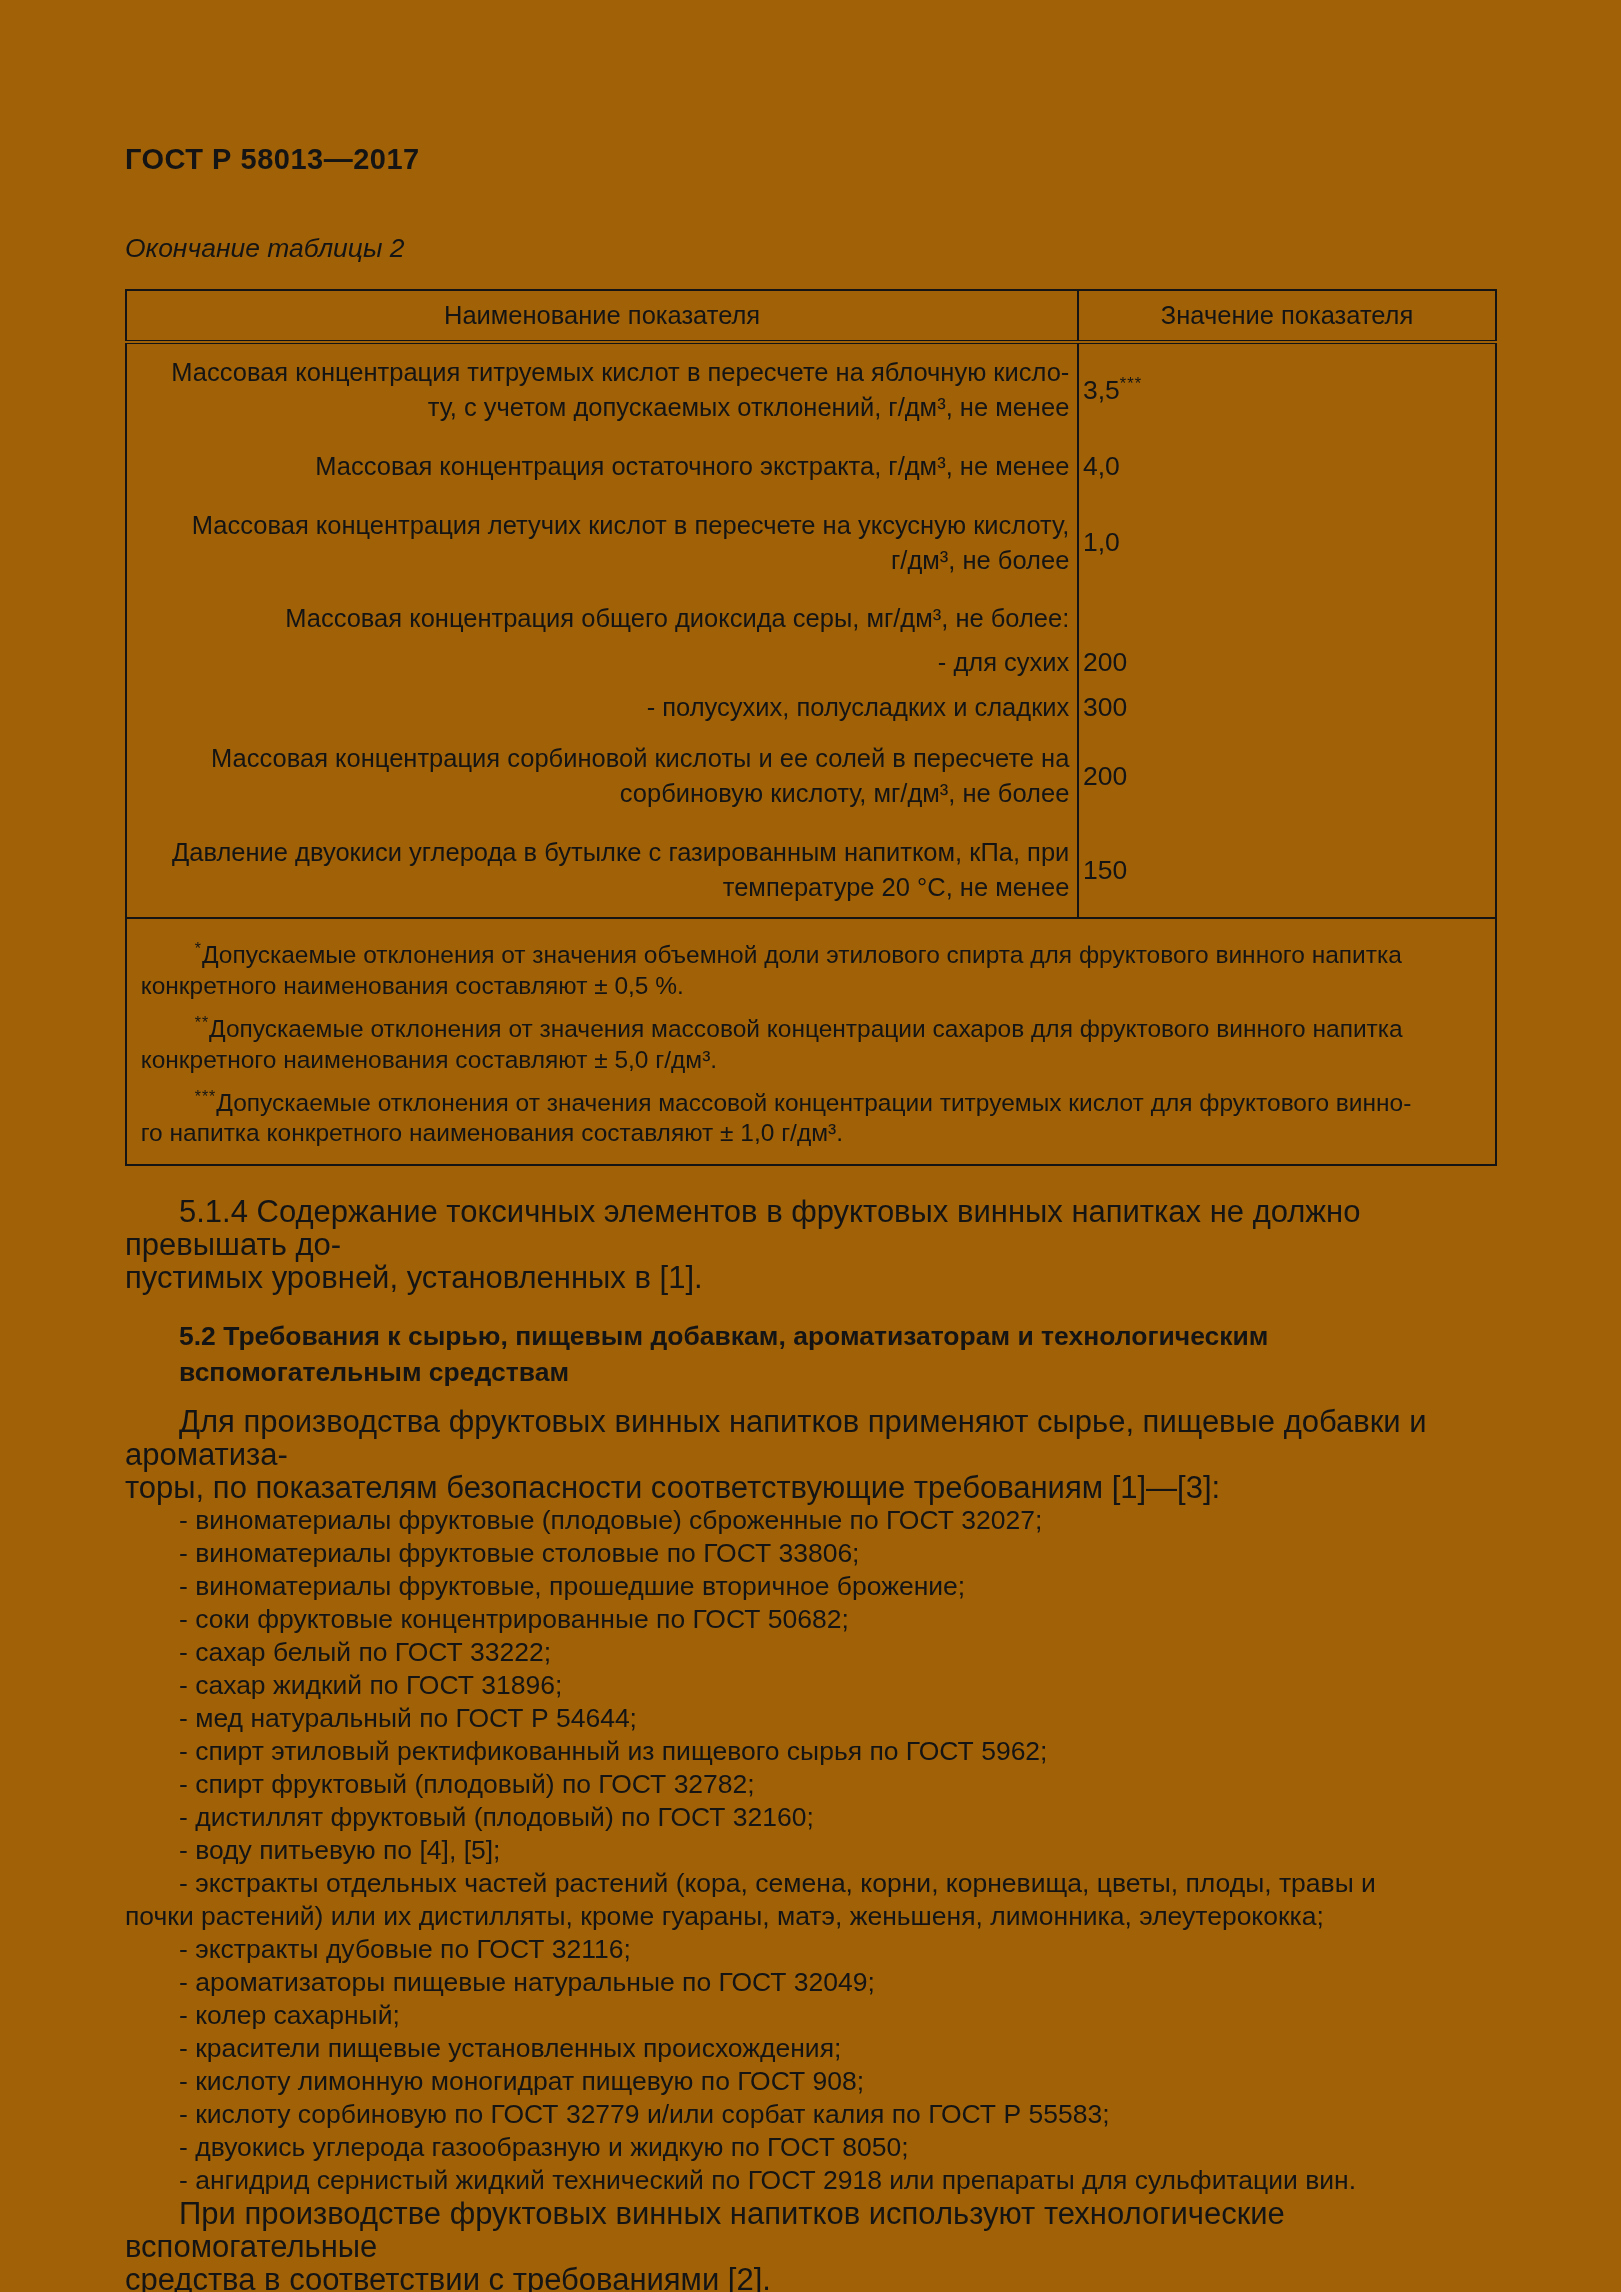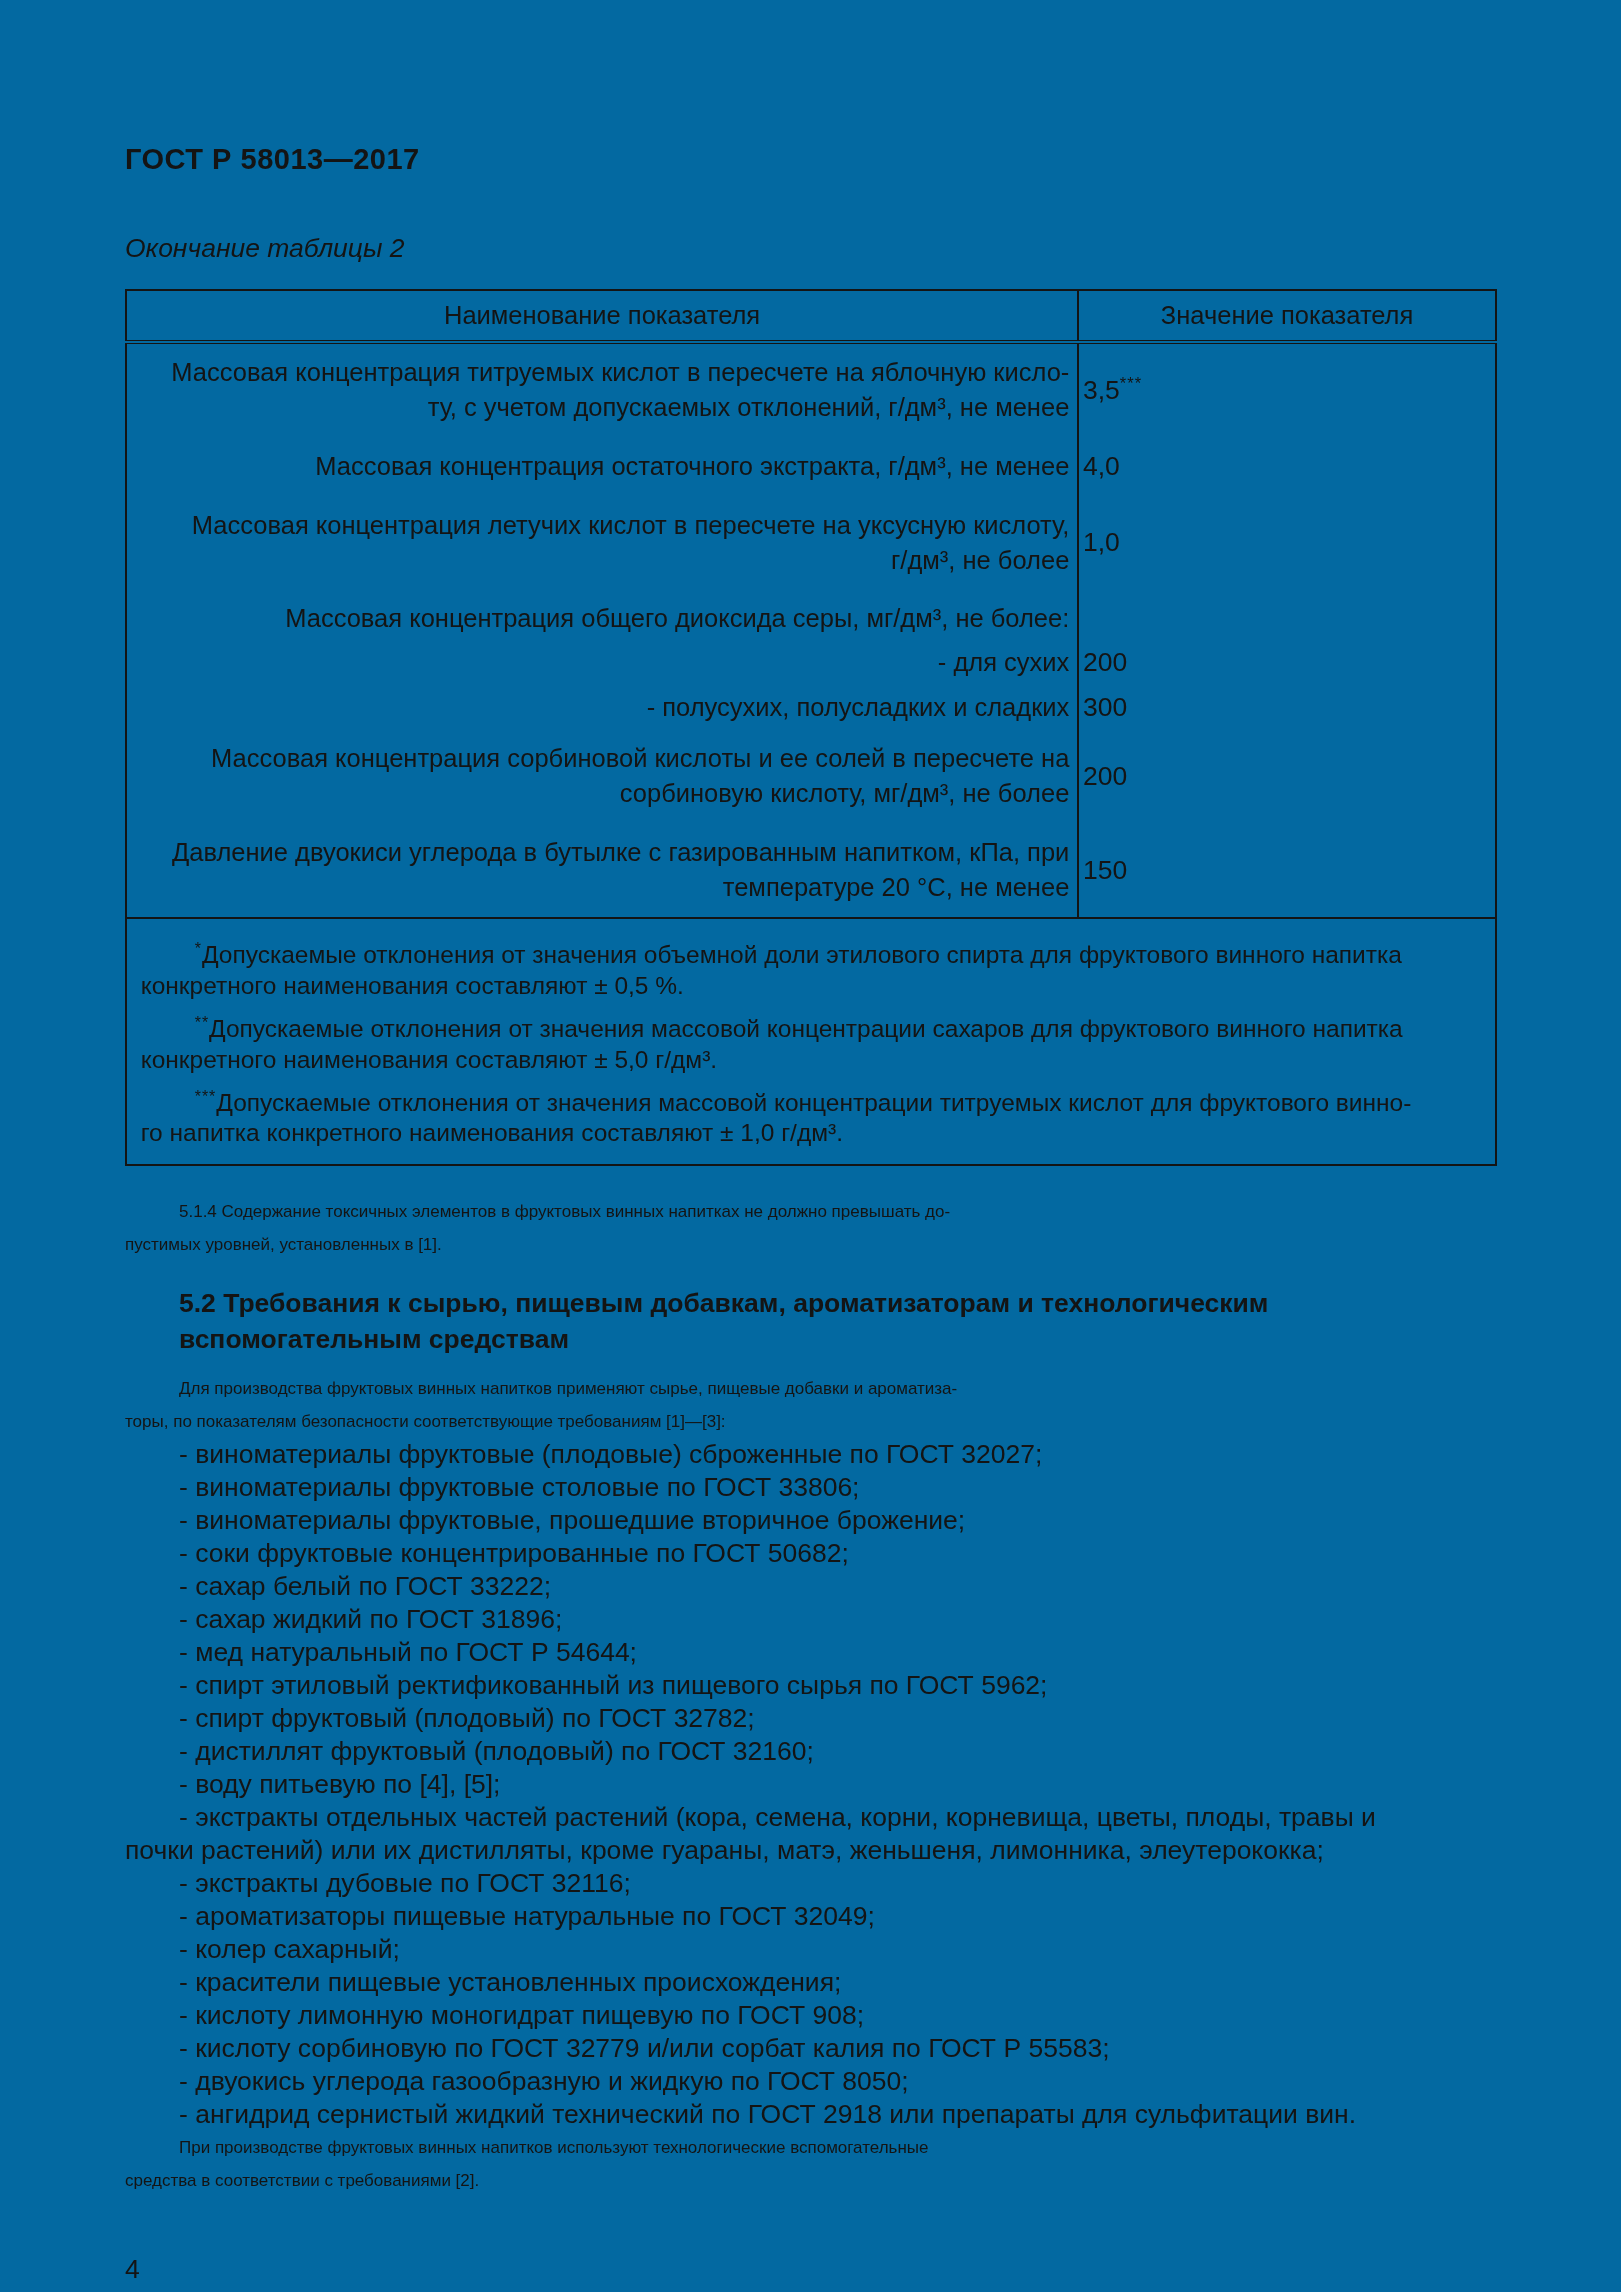--- a/index.html
+++ b/index.html
@@ -1,21 +1,21 @@
 <!DOCTYPE html>
 <html lang="ru"><head>
 <meta charset="utf-8">
 <style>
   html, body { margin: 0; padding: 0; background: #e9e9e9; }
   .page {
     position: relative;
     width: 1621px;
     height: 2293px;
     margin: 0 auto;
-    background: #0369a1;
+    background: #a16207;
     color: #141414;
     font-family: "Liberation Sans", sans-serif;
   }
   .content {
     position: absolute;
     left: 125px;
     top: 143px;
     width: 1372px;
   }
   .doc-code {
@@ -69,21 +69,21 @@
     line-height: 30px;
   }
   .footnote {
     white-space: pre-line;
     text-indent: 54px;
     margin-top: 7.8px;
   }
   .footnote sup { font-size: 0.65em; letter-spacing: 1px; }
   .body-text { margin-top: 29px; }
   .para {
-    font-size: 17px;
+    font-size: 31px;
     line-height: 33px;
     white-space: pre-line;
     text-indent: 54px;
   }
   .section-heading {
     font-size: 26.5px;
     line-height: 36px;
     font-weight: bold;
     padding-left: 54px;
     white-space: pre-line;

